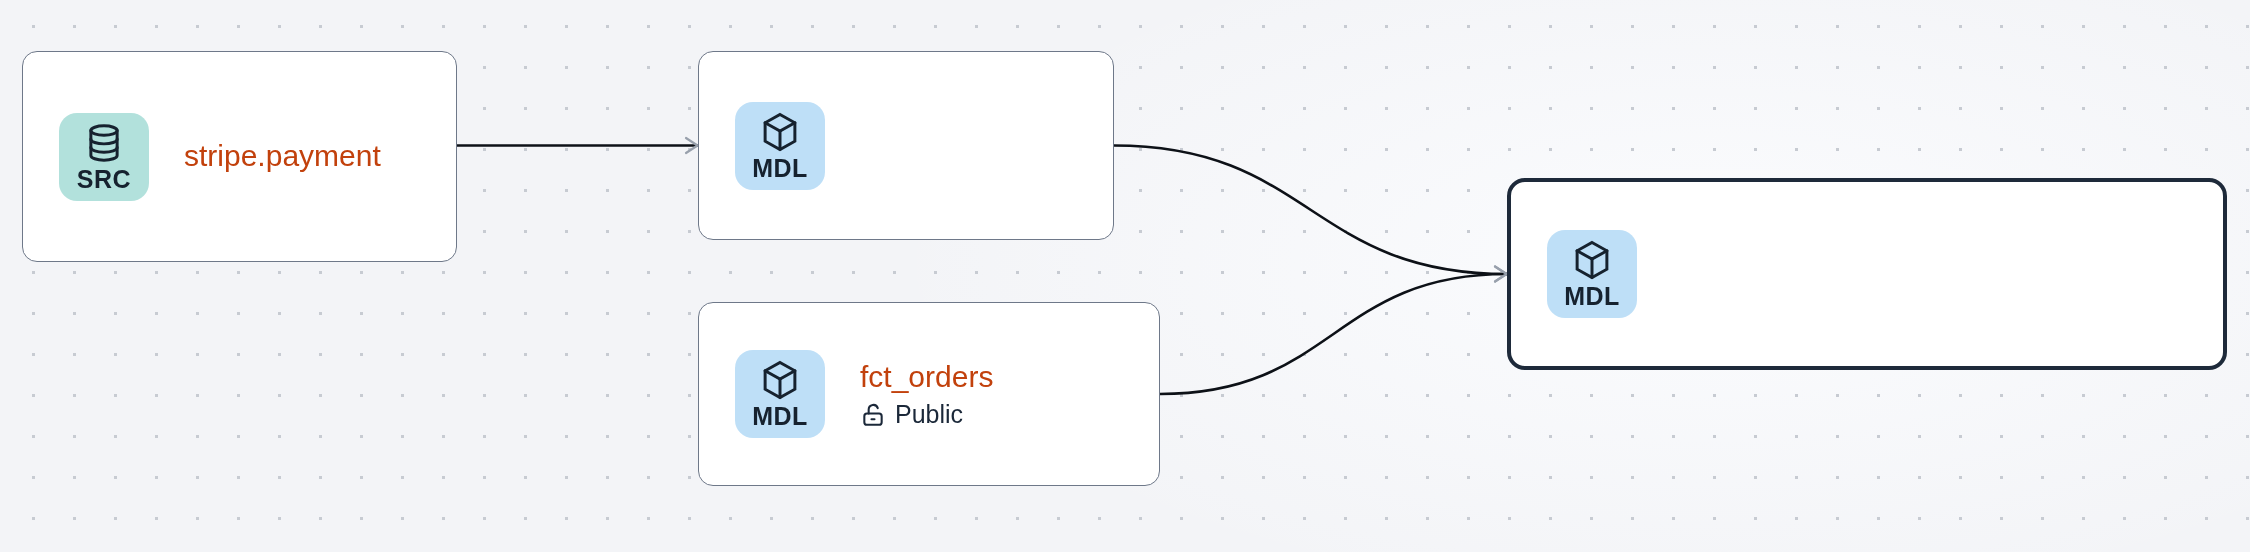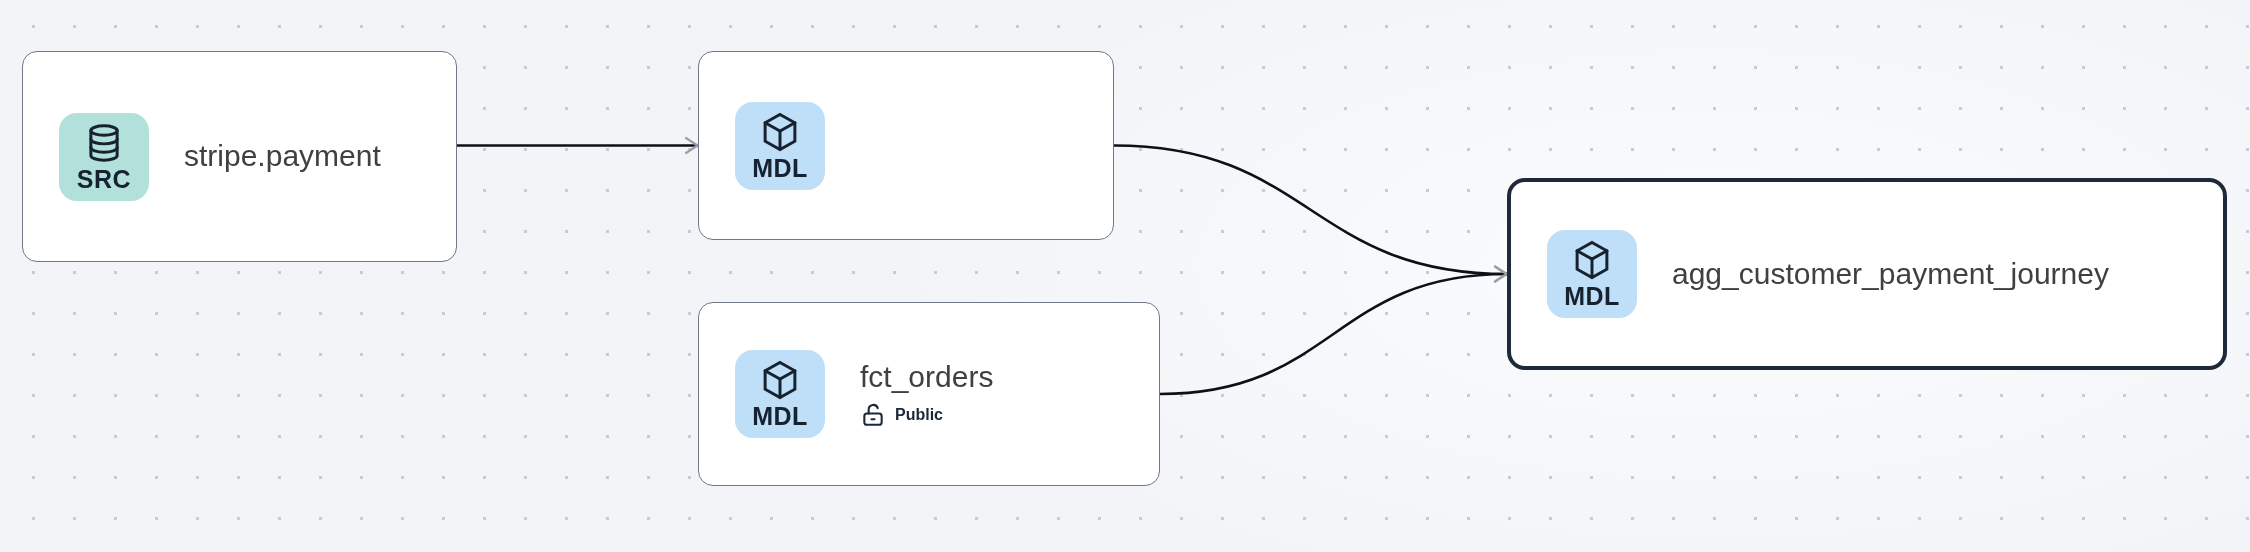--- a/index.html
+++ b/index.html
@@ -61,34 +61,34 @@
     font-weight: 600;
     letter-spacing: 0.5px;
     color: #16222f;
     line-height: 1;
     margin-top: 3px;
   }
   .node-text { display: flex; flex-direction: column; justify-content: center; }
   .node-label {
     font-size: 30px;
     font-weight: 500;
-    color: #404040;
+    color: #c2410c;
     line-height: 1.15;
     white-space: nowrap;
   }
   .access-row {
     display: flex;
     align-items: center;
     gap: 9px;
     margin-top: 7px;
     color: #1b2839;
   }
   .access-row .icon { width: 26px; height: 26px; display: block; }
   .access-row .icon svg { width: 100%; height: 100%; display: block; }
-  .access-label { font-size: 16px; font-weight: 700; line-height: 1; }
+  .access-label { font-size: 25px; font-weight: 400; line-height: 1; }
 </style>
 </head>
 <body>
 
 <div class="canvas" id="canvas">
   <svg id="edges-layer" xmlns="http://www.w3.org/2000/svg">
       <path d="M 457 145.5 C 577.5 145.5 577.5 145.5 698 145.5" fill="none" stroke="#0d1117" stroke-width="2.6"></path>
       <polyline points="686,138 697.5,145.5 686,153" fill="none" stroke="#98a0ac" stroke-width="2.2" stroke-linecap="round" stroke-linejoin="round"></polyline>
       <path d="M 1114 145.5 C 1310.5 145.5 1310.5 274 1507 274" fill="none" stroke="#0d1117" stroke-width="2.6"></path>
       <polyline points="1495,266.5 1506.5,274 1495,281.5" fill="none" stroke="#98a0ac" stroke-width="2.2" stroke-linecap="round" stroke-linejoin="round"></polyline>
@@ -153,18 +153,15 @@
         <div class="badge" style="background: rgb(190, 223, 247);">
           <span class="icon">
             <svg viewBox="0 0 24 24" fill="none" stroke="#16222f" stroke-width="1.7" stroke-linecap="round" stroke-linejoin="miter">
               <path d="M12 2 L20.5 6.75 V17.25 L12 22 L3.5 17.25 V6.75 Z"></path>
               <path d="M3.5 6.75 L12 11.5 L20.5 6.75"></path>
               <path d="M12 22 V11.5"></path>
             </svg>
           </span>
           <span class="badge-label">MDL</span>
         </div>
-        <div class="node-text">
-          <div class="node-label">agg_customer_payment_journey</div>
-        </div>
       </div>
     </div>
 </div>
 
 </body></html>

